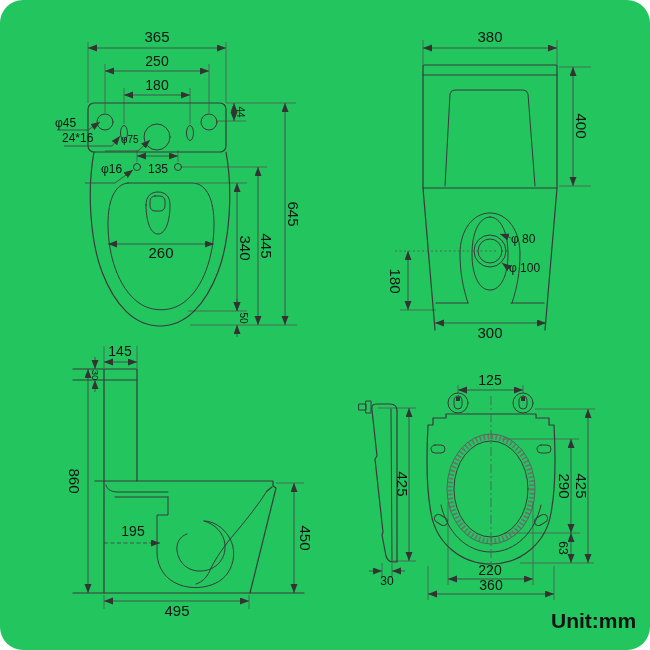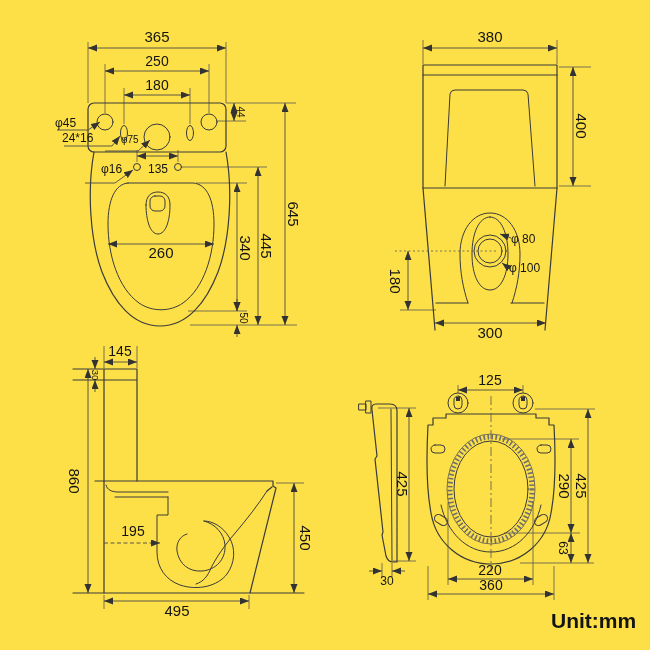--- a/index.html
+++ b/index.html
@@ -1,16 +1,16 @@
 <!DOCTYPE html>
 <html><head>
 <meta charset="utf-8">
 <style>
   html,body{margin:0;padding:0;background:#fff;}
-  .sheet{position:relative;width:650px;height:650px;background:#fde047;overflow:hidden;}
+  .sheet{position:relative;width:650px;height:650px;background:#22c55e;overflow:hidden;border-radius:23px;}
   svg{display:block;}
   text{font-family:"Liberation Sans","DejaVu Sans",sans-serif;fill:#141414;}
   .obj{stroke:#3a3a3a;stroke-width:1.2;fill:none;stroke-linejoin:round;stroke-linecap:round;}
   .obj1{stroke:#3a3a3a;stroke-width:1;fill:none;stroke-linejoin:round;stroke-linecap:round;}
   .dim{stroke:#474747;stroke-width:.9;fill:none;}
   .ext{stroke:#555;stroke-width:.8;fill:none;}
   .hatch{stroke:#6e6e6e;stroke-width:5;fill:none;stroke-dasharray:1.6 2.4;}
   .t15{font-size:15px;}
   .t14{font-size:14px;}
   .t12{font-size:12px;}

